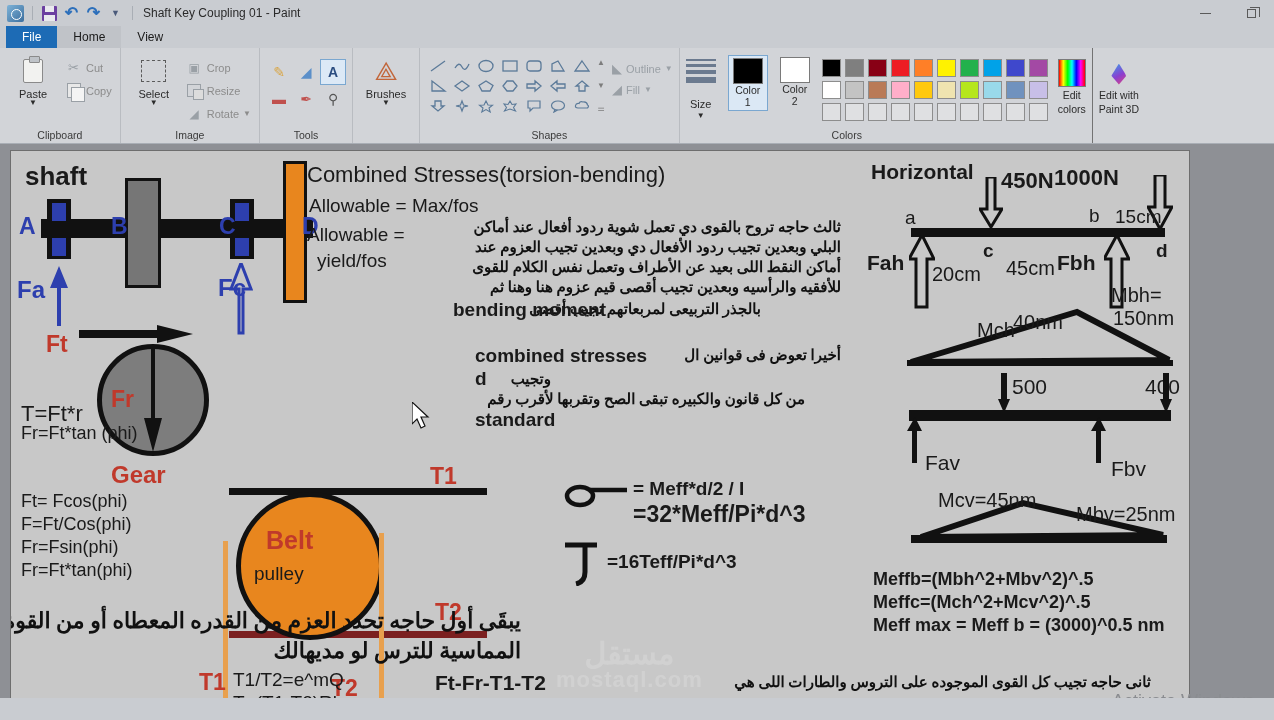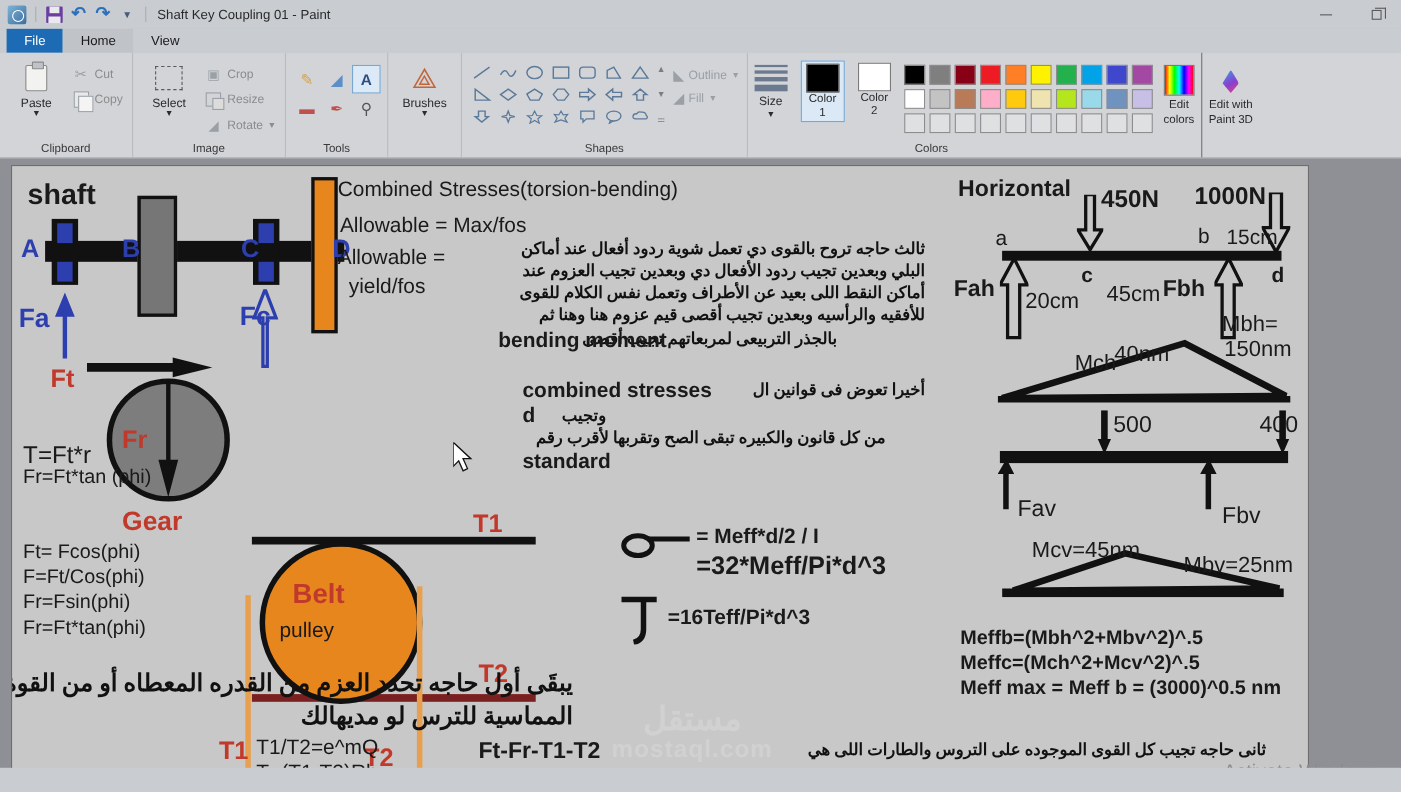--- a/index.html
+++ b/index.html
@@ -515,21 +515,21 @@
       <div class="rgroup-label">Shapes</div>
     </div>
 
     <div class="rgroup" style="border-right:none">
       <div class="rgroup-body">
         <div class="sizebox">
           <div class="sizeline" style="width:30px;height:2px"></div>
           <div class="sizeline" style="width:30px;height:3px"></div>
           <div class="sizeline" style="width:30px;height:4px"></div>
           <div class="sizeline" style="width:30px;height:6px"></div>
-          <div style="font-size:11px;color:#2b2b2b;margin-top:0">Size</div>
+          <div style="font-size:11px;color:#2b2b2b;margin-top:12px">Size</div>
           <div style="font-size:8px;color:#2b2b2b;line-height:5px">▼</div>
         </div>
       </div>
       <div class="rgroup-label" style="visibility:hidden">Size</div>
     </div>
 
     <div class="rgroup" style="border-right:1px solid #737373">
       <div class="rgroup-body" style="gap:8px;padding-top:4px">
         <div class="colorbtn sel">
           <div class="swatch-big" style="background:#000000"></div>
@@ -626,21 +626,21 @@
       <svg class="d" style="left:37px;top:115px" width="22" height="62">
         <polygon points="11,0 20,22 13,22 13,60 9,60 9,22 2,22" fill="#2d3fae"></polygon>
       </svg>
       <div class="txt" style="left:6px;top:125px;font-size:24px;font-weight:bold;color:#2d3fae">Fa</div>
 
       <svg class="d" style="left:218px;top:112px" width="24" height="72">
         <polygon points="12,0 22,26 14,26 14,70 10,70 10,26 2,26" fill="none" stroke="#2d3fae" stroke-width="3"></polygon>
       </svg>
       <div class="txt" style="left:207px;top:123px;font-size:24px;font-weight:bold;color:#2d3fae">Fc</div>
 
-      <div class="txt" style="left:296px;top:11px;font-size:19px;">Combined Stresses(torsion-bending)</div>
+      <div class="txt" style="left:296px;top:11px;font-size:22px;">Combined Stresses(torsion-bending)</div>
       <div class="txt" style="left:298px;top:44px;font-size:19px;">Allowable = Max/fos</div>
       <div class="txt" style="left:296px;top:73px;font-size:19px;">Allowable =</div>
       <div class="txt" style="left:306px;top:99px;font-size:19px;">yield/fos</div>
 
       <div class="ar-txt" style="left:440px;top:88px;width:390px;font-size:15px;">البلي وبعدين تجيب ردود الأفعال دي وبعدين تجيب العزوم عند</div>
       <div class="ar-txt" style="left:440px;top:68px;width:390px;font-size:15px;">ثالث حاجه تروح بالقوى دي تعمل شوية ردود أفعال عند أماكن</div>
       <div class="ar-txt" style="left:440px;top:108px;width:390px;font-size:15px;">أماكن النقط اللى بعيد عن الأطراف وتعمل نفس الكلام للقوى</div>
       <div class="ar-txt" style="left:440px;top:128px;width:390px;font-size:15px;">للأفقيه والرأسيه وبعدين تجيب أقصى قيم عزوم هنا وهنا ثم</div>
       <div class="ar-txt" style="left:440px;top:150px;width:310px;font-size:15px;">بالجذر التربيعى لمربعاتهم تجيب أقصى</div>
       <div class="txt" style="left:442px;top:148px;font-size:19px;font-weight:bold;">bending moment</div>
@@ -699,21 +699,21 @@
       <div class="txt" style="left:622px;top:350px;font-size:23px;font-weight:bold;">=32*Meff/Pi*d^3</div>
 
       <svg class="d" style="left:552px;top:387px" width="40" height="48">
         <line x1="2" y1="7" x2="34" y2="7" stroke="#111" stroke-width="5"></line>
         <path d="M22 7 L22 34 Q22 44 13 46" fill="none" stroke="#111" stroke-width="5"></path>
       </svg>
       <div class="txt" style="left:596px;top:400px;font-size:19px;font-weight:bold;">=16Teff/Pi*d^3</div>
 
       <div class="txt" style="left:860px;top:9px;font-size:21px;font-weight:bold;">Horizontal</div>
       <div class="txt" style="left:990px;top:17px;font-size:22px;font-weight:bold;">450N</div>
-      <div class="txt" style="left:1075px;top:14px;font-size:22px;font-weight:bold;">1000N</div>
+      <div class="txt" style="left:1043px;top:14px;font-size:22px;font-weight:bold;">1000N</div>
 
       <svg class="d" style="left:968px;top:26px" width="24" height="52">
         <polygon points="8,0 16,0 16,32 23,32 12,50 1,32 8,32" fill="none" stroke="#111" stroke-width="3"></polygon>
       </svg>
       <svg class="d" style="left:1136px;top:24px" width="26" height="56">
         <polygon points="8,0 18,0 18,32 25,32 13,54 1,32 8,32" fill="none" stroke="#111" stroke-width="3"></polygon>
       </svg>
 
       <div class="d blk" style="left:900px;top:77px;width:254px;height:9px"></div>
       <div class="txt" style="left:894px;top:56px;font-size:19px;">a</div>

